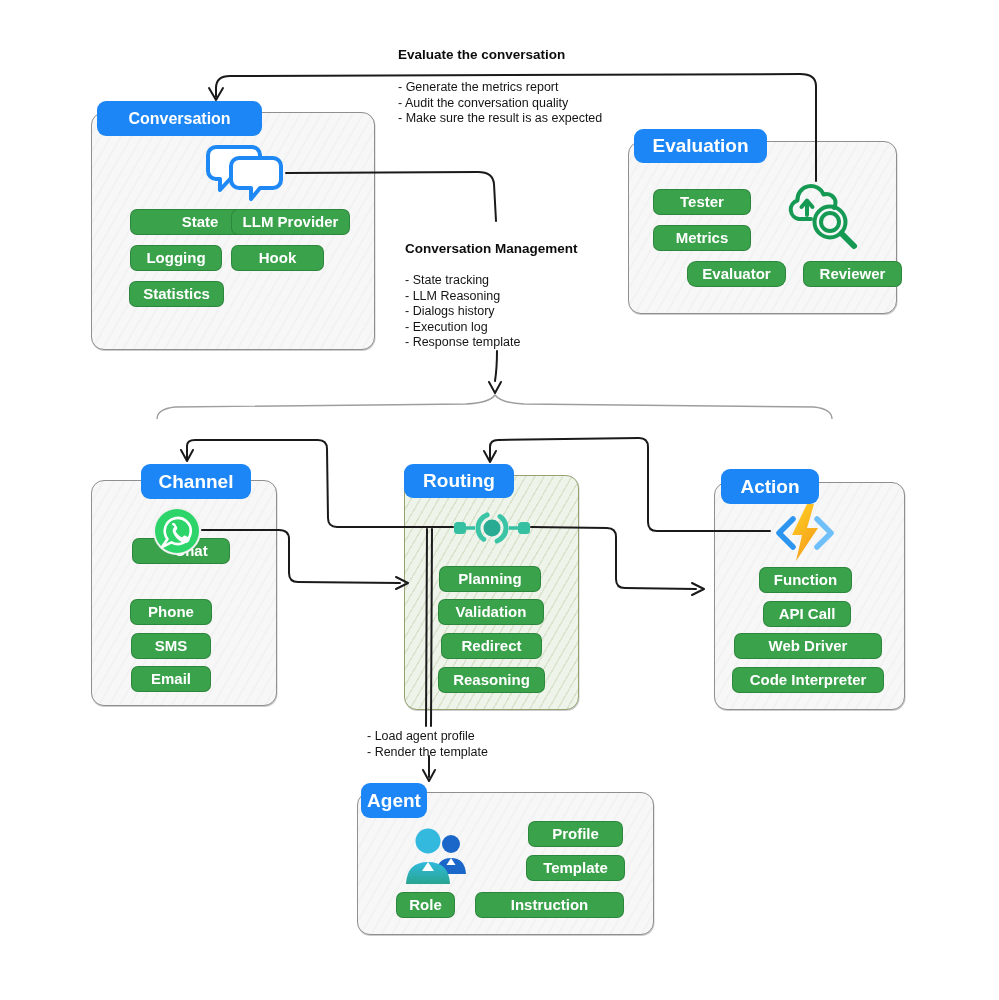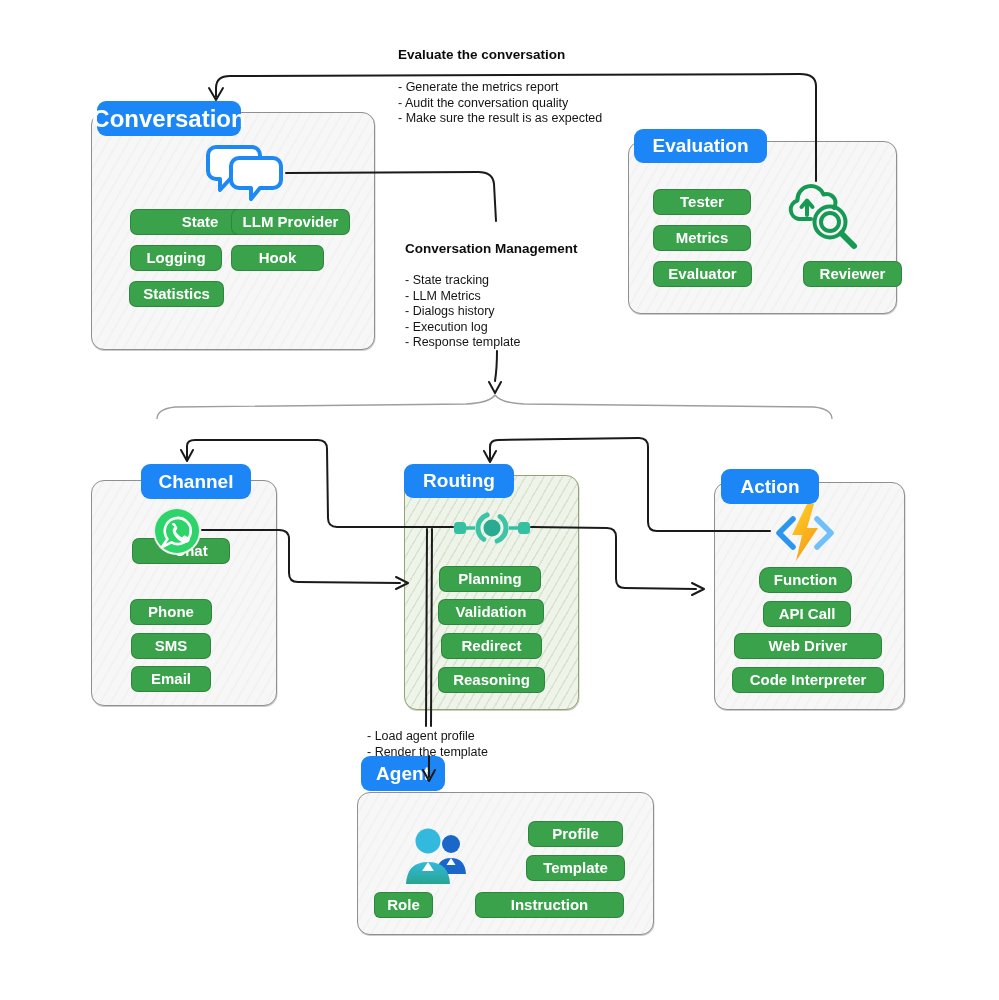--- a/index.html
+++ b/index.html
@@ -24,69 +24,69 @@
 
 <div id="canvas">
 
   <div class="box" style="left:91px;top:112px;width:282px;height:236px;"></div>
   <div class="box" style="left:628px;top:141px;width:267px;height:171px;"></div>
   <div class="box" style="left:91px;top:480px;width:184px;height:224px;"></div>
   <div class="box green" style="left:404px;top:475px;width:173px;height:233px;"></div>
   <div class="box" style="left:714px;top:482px;width:189px;height:226px;"></div>
   <div class="box" style="left:357px;top:792px;width:295px;height:141px;"></div>
 
-  <div class="chip" style="left:97px;top:101px;width:144px;height:35px;font-size:24px;">Conversation</div>
+  <div class="chip" style="left:97px;top:101px;width:165px;height:35px;font-size:16px;">Conversation</div>
   <div class="chip" style="left:634px;top:129px;width:133px;height:34px;">Evaluation</div>
   <div class="chip" style="left:97px;top:464px;width:110px;height:35px;margin-left:44px;">Channel</div>
   <div class="chip" style="left:404px;top:464px;width:110px;height:34px;">Routing</div>
   <div class="chip" style="left:721px;top:469px;width:98px;height:35px;">Action</div>
-  <div class="chip" style="left:361px;top:756px;width:84px;height:35px;">Agent</div>
+  <div class="chip" style="left:361px;top:783px;width:66px;height:35px;">Agent</div>
 
   <div class="pill" style="left:130px;top:209px;width:90px;padding-left:24px;">State</div>
   <div class="pill" style="left:231px;top:209px;width:117px;">LLM Provider</div>
   <div class="pill" style="left:130px;top:245px;width:90px;">Logging</div>
   <div class="pill" style="left:231px;top:245px;width:91px;">Hook</div>
   <div class="pill" style="left:129px;top:281px;width:93px;">Statistics</div>
 
   <div class="pill" style="left:653px;top:189px;width:96px;">Tester</div>
   <div class="pill" style="left:653px;top:225px;width:96px;">Metrics</div>
-  <div class="pill" style="left:653px;top:261px;width:97px;">Evaluator</div>
+  <div class="pill" style="left:687px;top:261px;width:97px;border-radius:9px;">Evaluator</div>
   <div class="pill" style="left:779px;top:261px;width:97px;margin-left:24px;">Reviewer</div>
 
   <div class="pill" style="left:132px;top:538px;width:76px;padding-left:20px;">Chat</div>
   <div class="pill" style="left:130px;top:599px;width:80px;">Phone</div>
   <div class="pill" style="left:131px;top:633px;width:78px;">SMS</div>
   <div class="pill" style="left:131px;top:666px;width:78px;">Email</div>
 
   <div class="pill" style="left:439px;top:566px;width:100px;">Planning</div>
   <div class="pill" style="left:438px;top:599px;width:104px;">Validation</div>
   <div class="pill" style="left:441px;top:633px;width:99px;">Redirect</div>
   <div class="pill" style="left:438px;top:667px;width:105px;">Reasoning</div>
 
-  <div class="pill" style="left:759px;top:567px;width:91px;border-radius:10px;">Function</div>
+  <div class="pill" style="left:759px;top:567px;width:91px;">Function</div>
   <div class="pill" style="left:763px;top:601px;width:86px;">API Call</div>
   <div class="pill" style="left:734px;top:633px;width:146px;">Web Driver</div>
   <div class="pill" style="left:732px;top:667px;width:150px;">Code Interpreter</div>
 
   <div class="pill" style="left:528px;top:821px;width:93px;">Profile</div>
   <div class="pill" style="left:526px;top:855px;width:97px;">Template</div>
-  <div class="pill" style="left:374px;top:892px;width:57px;border-radius:6px;">Role</div>
+  <div class="pill" style="left:396px;top:892px;width:57px;">Role</div>
   <div class="pill" style="left:475px;top:892px;width:147px;">Instruction</div>
 
   <div class="note-title" style="left:398px;top:47px;">Evaluate the conversation</div>
   <div class="note-list" style="left:398px;top:80px;">
     <div>- Generate the metrics report</div>
     <div>- Audit the conversation quality</div>
     <div>- Make sure the result is as expected</div>
   </div>
 
   <div class="note-title" style="left:405px;top:241px;">Conversation Management</div>
   <div class="note-list" style="left:405px;top:273px;">
     <div>- State tracking</div>
-    <div>- LLM Metrics</div>
+    <div>- LLM Reasoning</div>
     <div>- Dialogs history</div>
     <div>- Execution log</div>
     <div>- Response template</div>
   </div>
 
   <div class="note-list" style="left:367px;top:729px;">
     <div>- Load agent profile</div>
     <div>- Render the template</div>
   </div>
 

